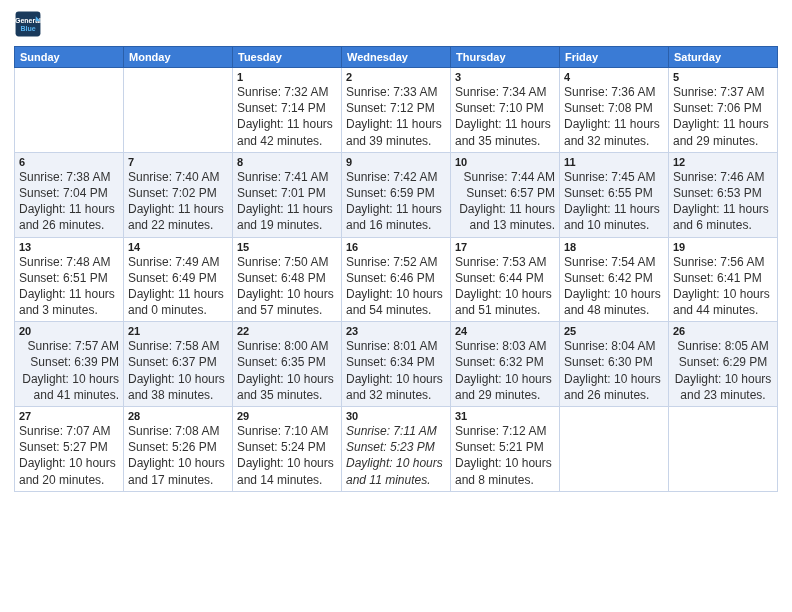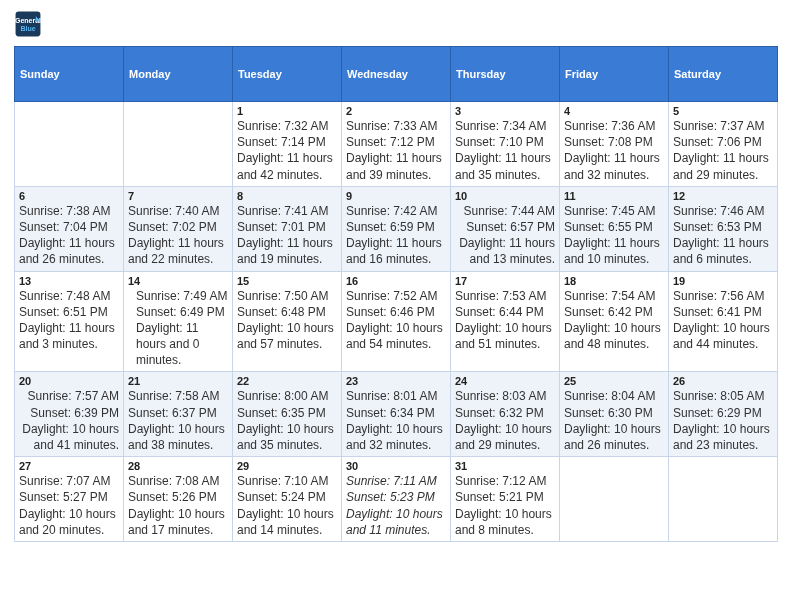--- a/index.html
+++ b/index.html
@@ -46,21 +46,21 @@
     }
     .calendar {
       width: 100%;
       border-collapse: collapse;
       font-size: 9.5px;
     }
     .calendar th {
       background: #3a7bd5;
       color: #fff;
       text-align: left;
-      padding: 21px 5px;
+      padding: 4px 5px;
       font-size: 11px;
       font-weight: bold;
       border: 1px solid #2a5faa;
     }
     .calendar td {
       border: 1px solid #c8d4e8;
       vertical-align: top;
       padding: 3px 4px;
       width: 108px;
       height: 80px;
@@ -197,21 +197,21 @@
         </tr>
         <tr>
           <td>
             <span class="day-num">13</span>
             <div class="day-info" style="white-space: pre-line;">Sunrise: 7:48 AM
 Sunset: 6:51 PM
 Daylight: 11 hours and 3 minutes.</div>
           </td>
           <td>
             <span class="day-num">14</span>
-            <div class="day-info" style="white-space: pre-line; margin-left: 8px;">Sunrise: 7:49 AM
+            <div class="day-info" style="white-space: pre-line;">Sunrise: 7:49 AM
 Sunset: 6:49 PM
 Daylight: 11 hours and 0 minutes.</div>
           </td>
           <td>
             <span class="day-num">15</span>
             <div class="day-info" style="white-space: pre-line;">Sunrise: 7:50 AM
 Sunset: 6:48 PM
 Daylight: 10 hours and 57 minutes.</div>
           </td>
           <td>
@@ -271,21 +271,21 @@
 Daylight: 10 hours and 29 minutes.</div>
           </td>
           <td>
             <span class="day-num">25</span>
             <div class="day-info" style="white-space: pre-line;">Sunrise: 8:04 AM
 Sunset: 6:30 PM
 Daylight: 10 hours and 26 minutes.</div>
           </td>
           <td>
             <span class="day-num">26</span>
-            <div class="day-info" style="white-space: pre-line;">Sunrise: 8:05 AM
+            <div class="day-info" style="white-space: pre-line; text-align: center;">Sunrise: 8:05 AM
 Sunset: 6:29 PM
 Daylight: 10 hours and 23 minutes.</div>
           </td>
         </tr>
         <tr>
           <td>
             <span class="day-num">27</span>
             <div class="day-info" style="white-space: pre-line;">Sunrise: 7:07 AM
 Sunset: 5:27 PM
 Daylight: 10 hours and 20 minutes.</div>

